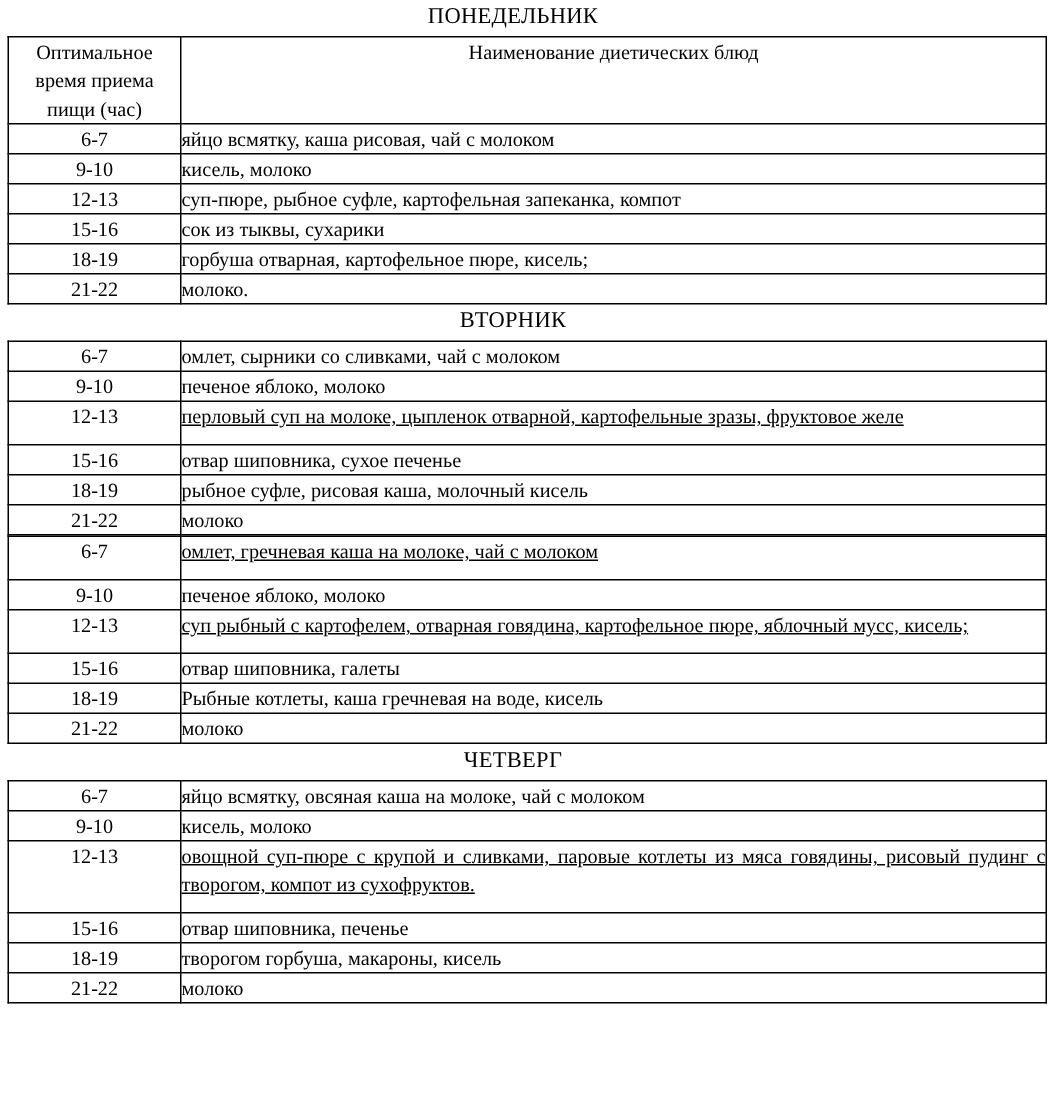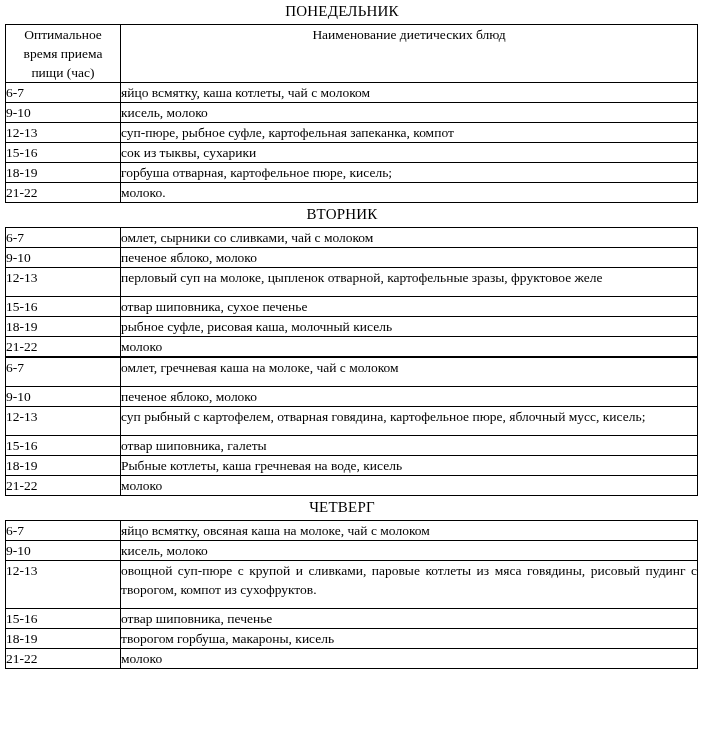--- a/index.html
+++ b/index.html
@@ -57,34 +57,36 @@
     vertical-align: top;
   }
   .head-dish {
     text-align: center;
     font-size: 14px;
     vertical-align: middle;
     padding: 4px 6px;
     margin-top: 44px;
   }
   td.time {
+    text-align: center;
     font-size: 14px;
     line-height: 19px;
     padding: 1px 2px 1px 2px;
     white-space: nowrap;
     margin-top: 12px;
   }
   td.dish {
     text-align: justify;
     text-justify: inter-word;
     padding: 1px 5px 1px 6px;
     hyphens: none;
   }
   td.dish.tall {
     padding-bottom: 9px;
+    text-decoration: underline;
   }
   td.time.tall {
     padding-bottom: 9px;
   }
 </style>
 </head>
 <body>
 
 <div class="page" id="page-root">
     <div class="day-section">
@@ -94,21 +96,21 @@
           <col class="c-time">
           <col class="c-dish">
         </colgroup>
         <tbody>
           <tr>
             <th class="head-time">Оптимальное время приема пищи (час)</th>
             <th class="head-dish">Наименование диетических блюд</th>
           </tr>
           <tr>
             <td class="time">6-7</td>
-            <td class="dish">яйцо всмятку, каша котлеты, чай с молоком</td>
+            <td class="dish">яйцо всмятку, каша рисовая, чай с молоком</td>
           </tr>
           <tr>
             <td class="time">9-10</td>
             <td class="dish">кисель, молоко</td>
           </tr>
           <tr>
             <td class="time">12-13</td>
             <td class="dish">суп-пюре, рыбное суфле, картофельная запеканка, компот</td>
           </tr>
           <tr>

